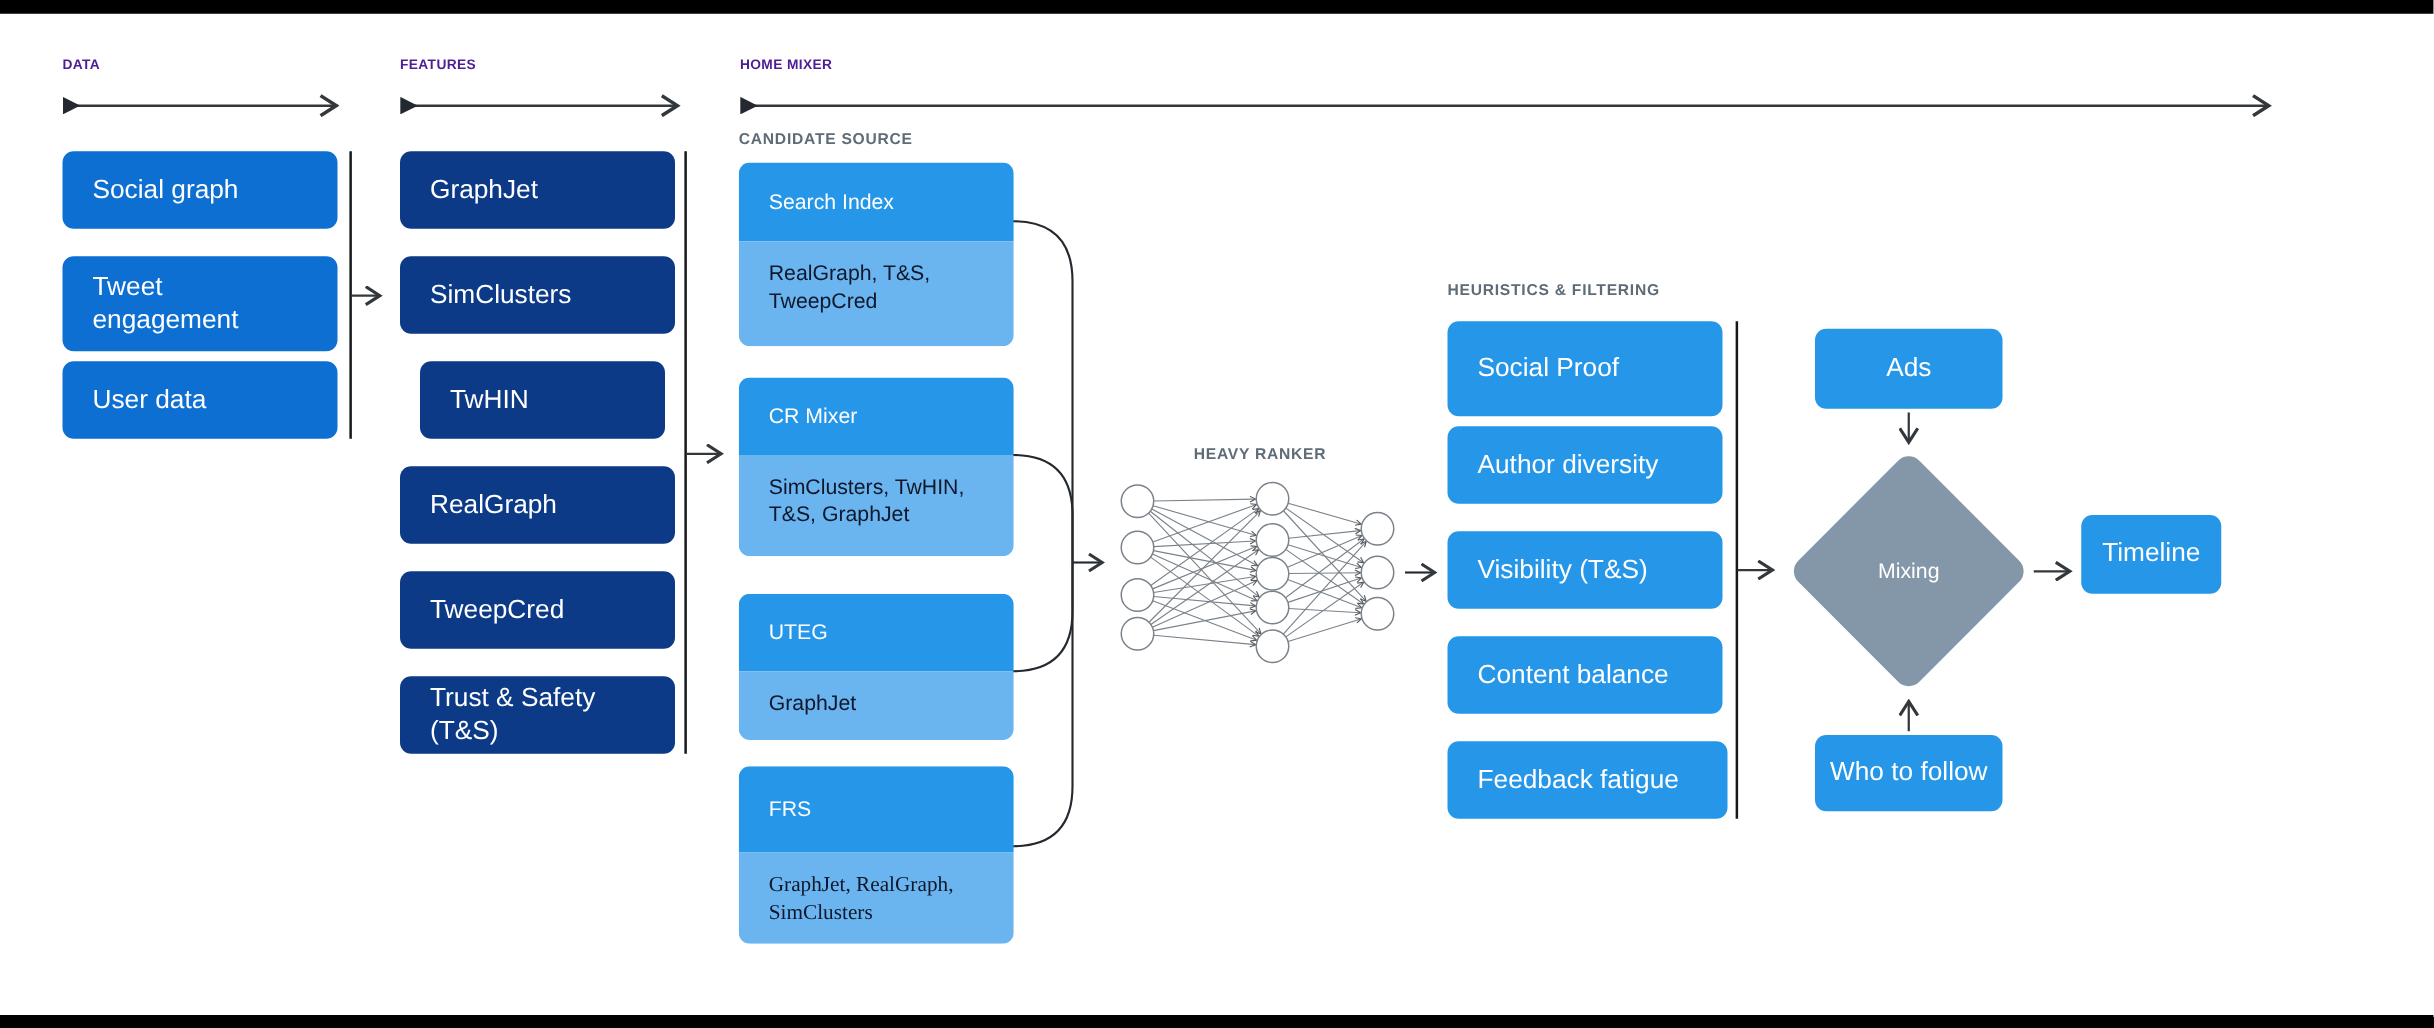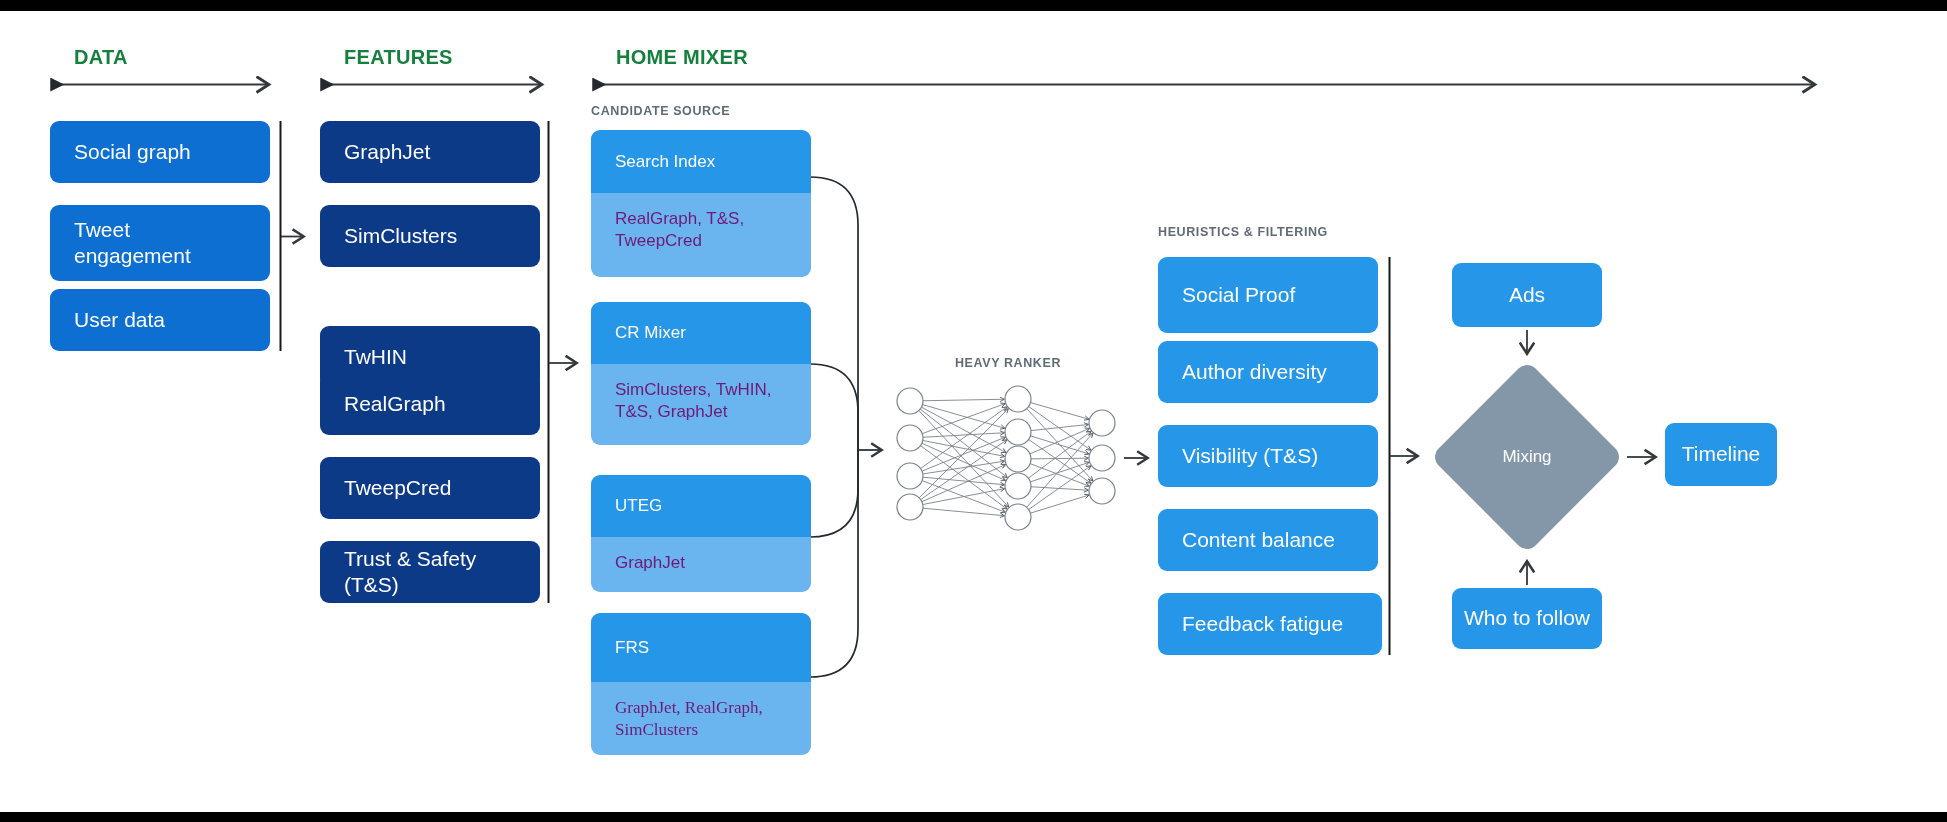--- a/index.html
+++ b/index.html
@@ -5,40 +5,40 @@
   html,body{margin:0;padding:0;background:#fff;}
   #canvas{
     position:relative;width:1947px;height:822px;background:#ffffff;overflow:hidden;
     font-family:"Liberation Sans",sans-serif;
   }
   .bar{position:absolute;left:0;width:1947px;background:#000;}
   #bar-top{top:0;height:11px;}
   #bar-bottom{top:812px;height:10px;}
   svg.overlay{position:absolute;left:0;top:0;z-index:1;}
   .lane-label{
-    position:absolute;z-index:2;font-size:20px;font-weight:700;color:#15803d;letter-spacing:.3px;margin-left:24px;
+    position:absolute;z-index:2;font-size:11px;font-weight:700;color:#4c1d95;letter-spacing:.3px;
   }
   .small-label{
     position:absolute;z-index:2;font-size:12.5px;font-weight:700;color:#5f6b76;letter-spacing:.6px;
   }
   .box{
     position:absolute;z-index:2;border-radius:9px;color:#fff;font-size:21px;
     display:flex;align-items:center;box-sizing:border-box;padding:0 24px;line-height:1.25;
   }
   .box.blue{background:var(--primary-blue);}
   .box.navy{background:var(--navy);}
   .box.bright{background:var(--bright-blue);}
   .box.center{justify-content:center;padding:0 8px;text-align:center;}
   .cand{position:absolute;z-index:2;width:220px;border-radius:9px;overflow:hidden;}
   .cand-head{
     background:var(--bright-blue);color:#fff;font-size:17px;display:flex;align-items:center;
     box-sizing:border-box;padding:0 24px;
   }
   .cand-sub{
-    background:var(--light-blue);color:#701a75;font-size:17px;line-height:1.28;
+    background:var(--light-blue);color:#0f172a;font-size:17px;line-height:1.28;
     box-sizing:border-box;padding:15px 28px 0 24px;
   }
   .diamond-label{
     position:absolute;z-index:3;color:#fff;font-size:17px;text-align:center;
   }
 </style>
 </head>
 <body>
 
 <div id="canvas">
@@ -145,21 +145,21 @@
   <div class="lane-label" style="left:50px;top:46px;">DATA</div>
   <div class="lane-label" style="left:320px;top:46px;">FEATURES</div>
   <div class="lane-label" style="left:592px;top:46px;">HOME MIXER</div>
 
   <div class="box blue" style="left:50px;top:121px;width:220px;height:62px;">Social graph</div>
   <div class="box blue" style="left:50px;top:205px;width:220px;height:76px;">Tweet engagement</div>
   <div class="box blue" style="left:50px;top:289px;width:220px;height:62px;">User data</div>
 
   <div class="box navy" style="left:320px;top:121px;width:220px;height:62px;">GraphJet</div>
   <div class="box navy" style="left:320px;top:205px;width:220px;height:62px;">SimClusters</div>
-  <div class="box navy" style="left:320px;top:289px;width:220px;height:62px;margin-top:37px;">TwHIN</div>
+  <div class="box navy" style="left:336px;top:289px;width:196px;height:62px;">TwHIN</div>
   <div class="box navy" style="left:320px;top:373px;width:220px;height:62px;">RealGraph</div>
   <div class="box navy" style="left:320px;top:457px;width:220px;height:62px;">TweepCred</div>
   <div class="box navy" style="left:320px;top:541px;width:220px;height:62px;">Trust &amp; Safety (T&amp;S)</div>
 
   <div class="small-label" style="left:591px;top:104px;">CANDIDATE SOURCE</div>
 
   <div class="cand" style="left:591px;top:130px;">
     <div class="cand-head" style="height:63px;">Search Index</div>
     <div class="cand-sub" style="height:84px;">RealGraph, T&amp;S, TweepCred</div>
   </div>
@@ -184,15 +184,15 @@
   <div class="small-label" style="left:1158px;top:225px;">HEURISTICS &amp; FILTERING</div>
   <div class="box bright" style="left:1158px;top:257px;width:220px;height:76px;">Social Proof</div>
   <div class="box bright" style="left:1158px;top:341px;width:220px;height:62px;">Author diversity</div>
   <div class="box bright" style="left:1158px;top:425px;width:220px;height:62px;">Visibility (T&amp;S)</div>
   <div class="box bright" style="left:1158px;top:509px;width:220px;height:62px;">Content balance</div>
   <div class="box bright" style="left:1158px;top:593px;width:224px;height:62px;">Feedback fatigue</div>
 
   <div class="box bright center" style="left:1452px;top:263px;width:150px;height:64px;">Ads</div>
   <div class="diamond-label" style="left:1467px;top:447px;width:120px;">Mixing</div>
   <div class="box bright center" style="left:1452px;top:588px;width:150px;height:61px;">Who to follow</div>
-  <div class="box bright center" style="left:1665px;top:423px;width:112px;height:63px;">Timeline</div>
+  <div class="box bright center" style="left:1665px;top:412px;width:112px;height:63px;">Timeline</div>
 
 </div>
 
 </body></html>

